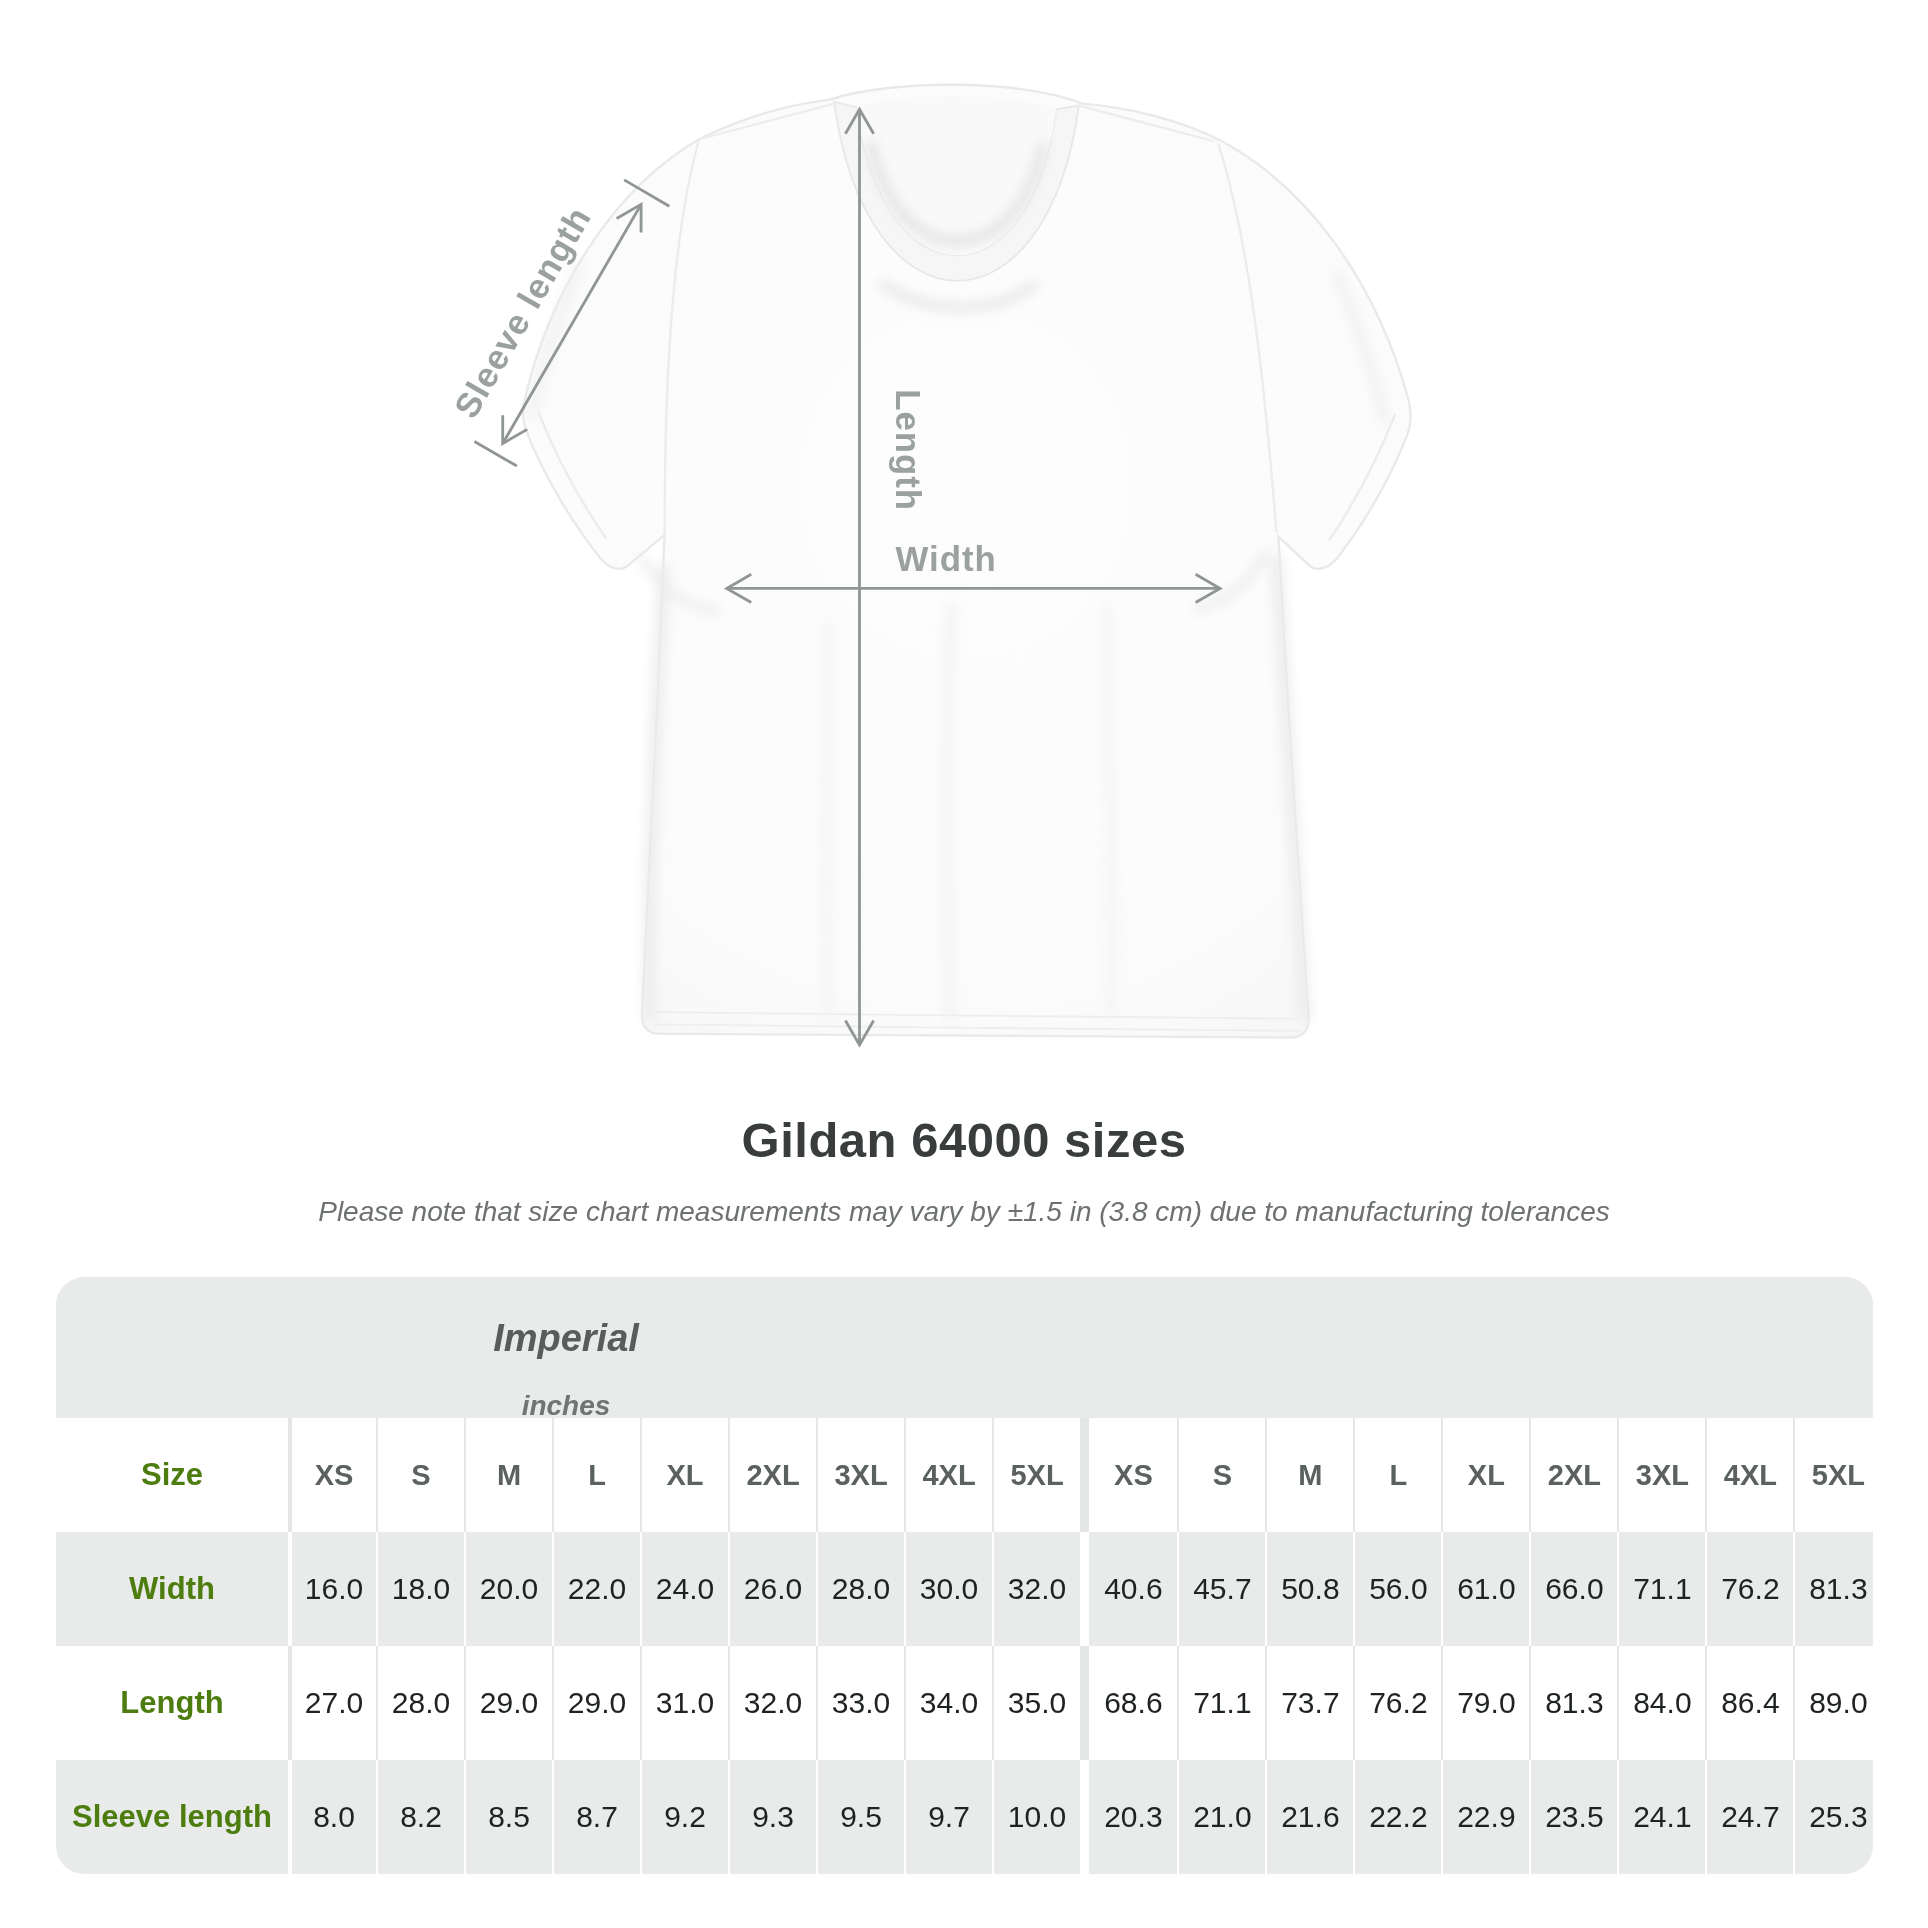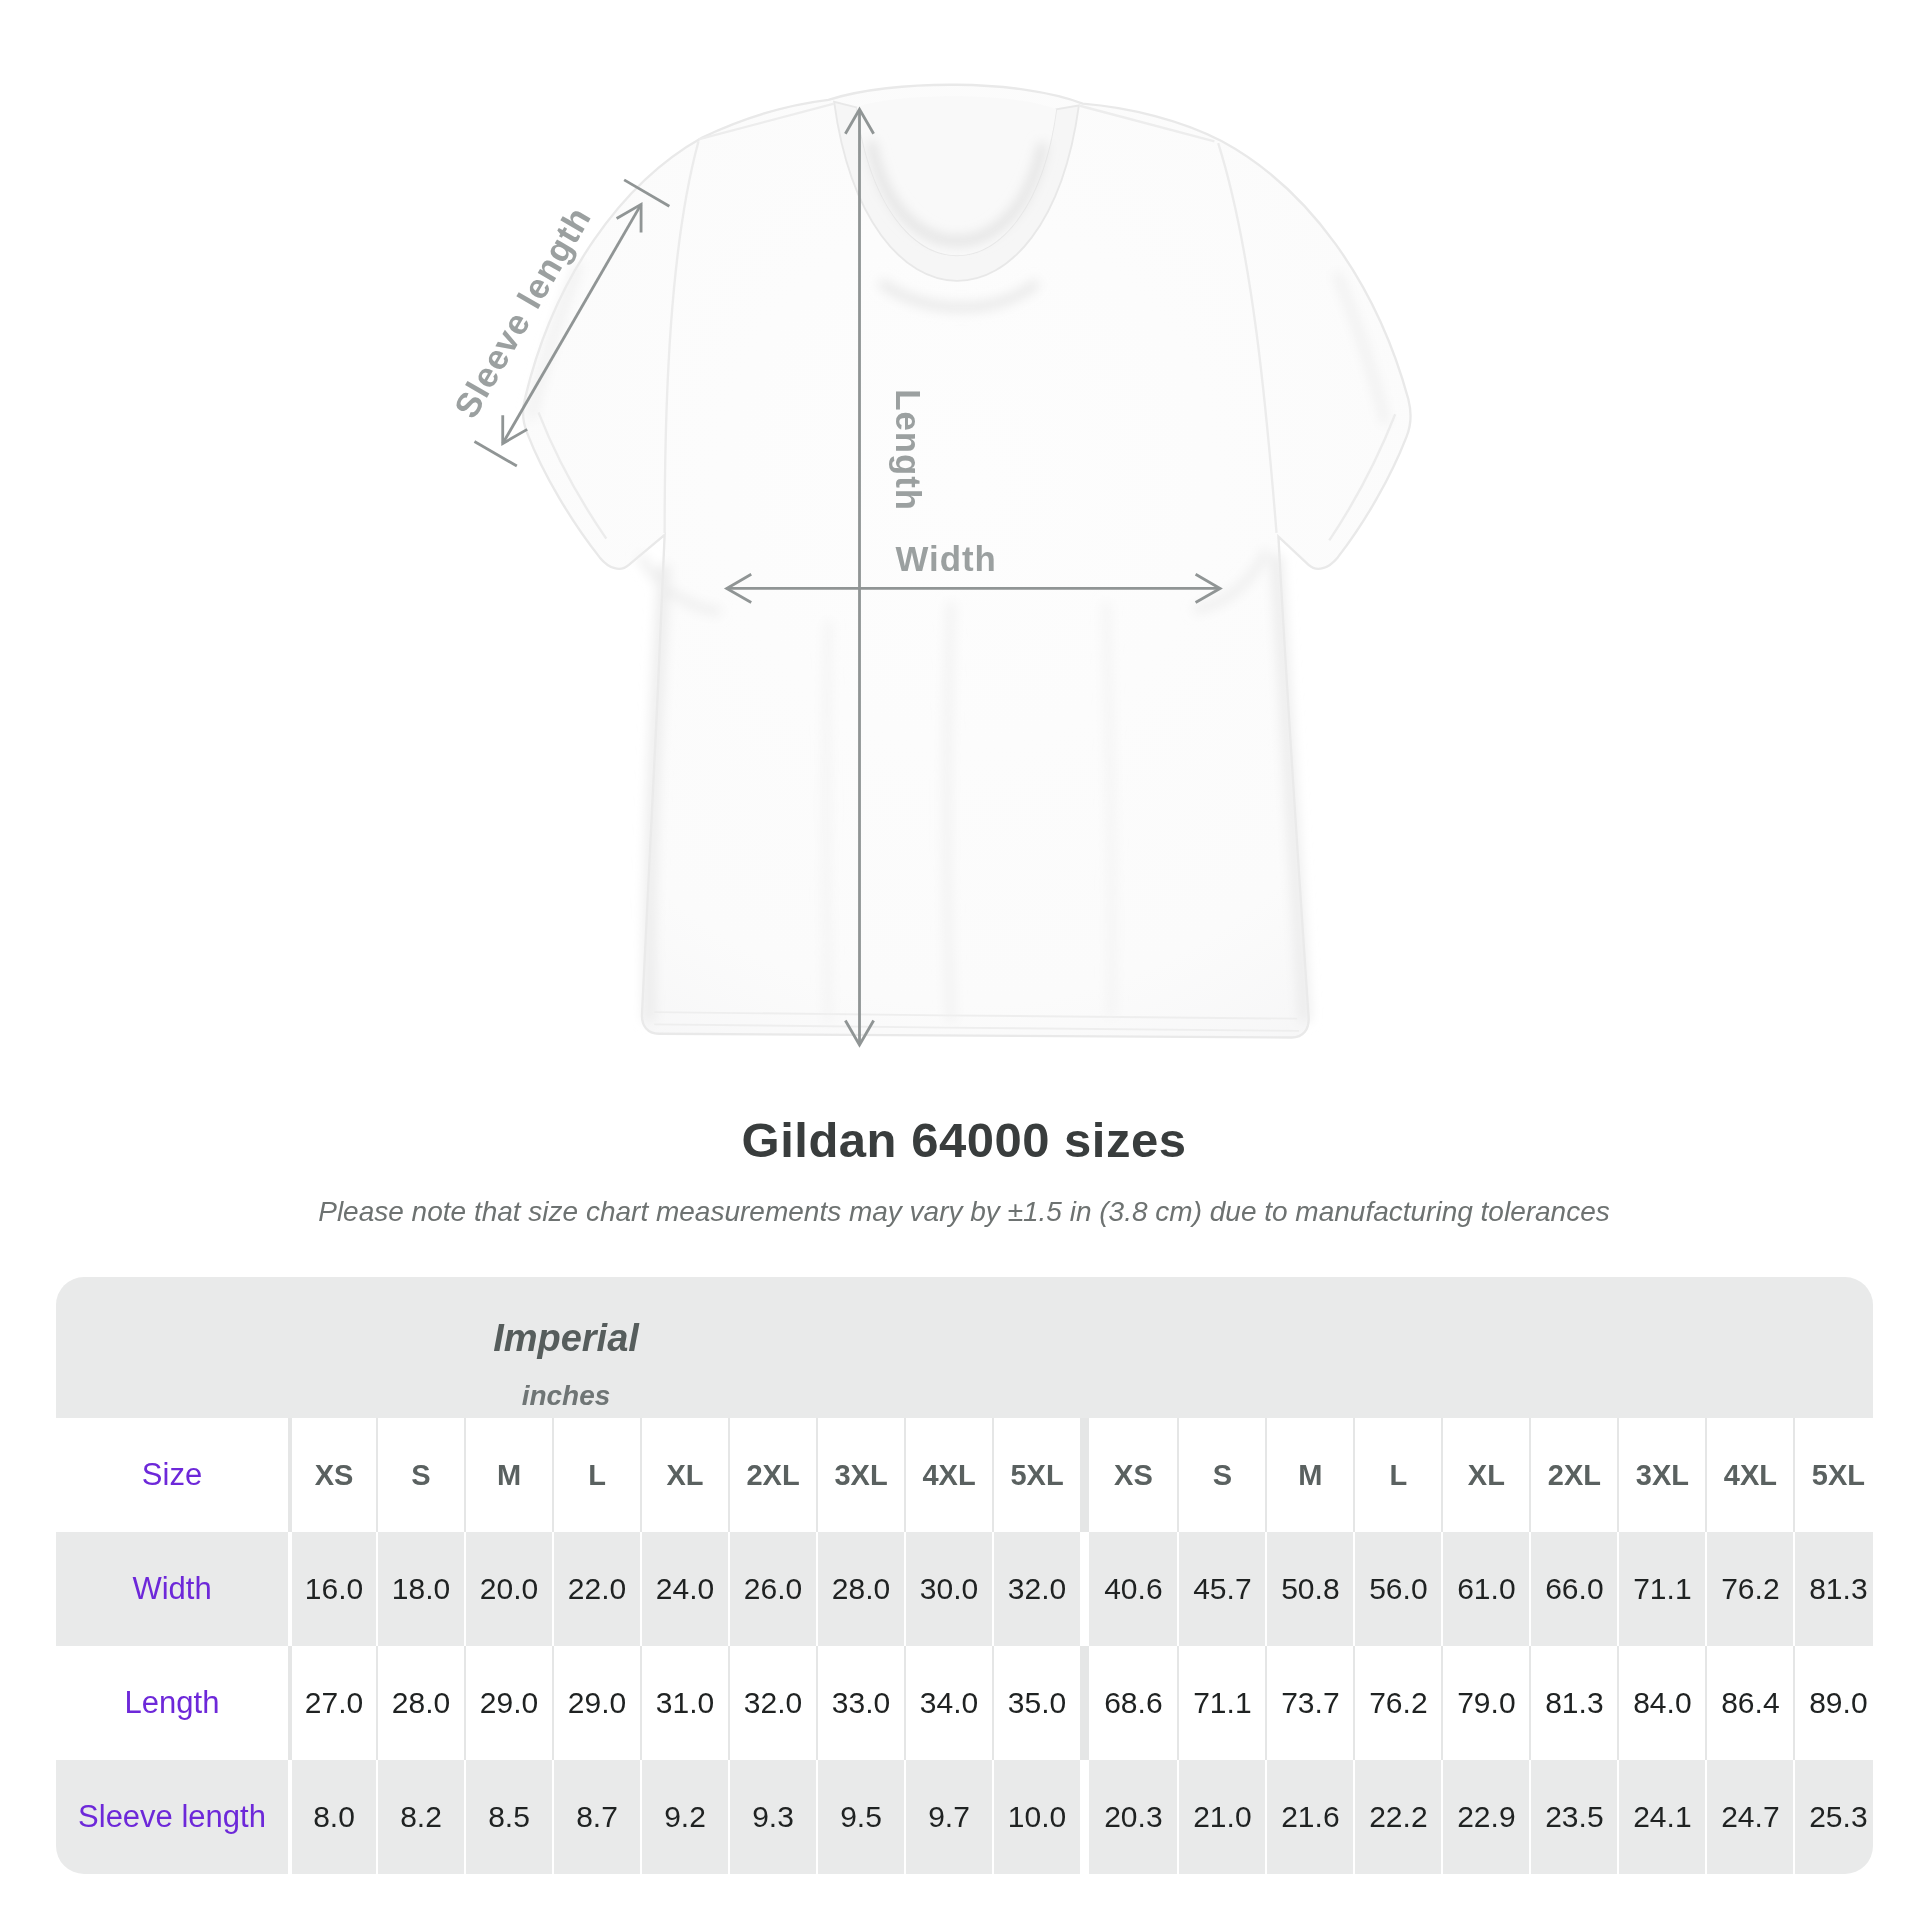--- a/index.html
+++ b/index.html
@@ -23,35 +23,35 @@
     font-size:28px;font-style:italic;color:#6d7271;
   }
   
   #size-table{
     position:absolute;top:1277px;left:56px;width:1817px;height:597px;
     border-radius:28px;overflow:hidden;background:#ffffff;
   }
   .band{
     height:141px;background:#e9eaea;display:grid;grid-template-columns:1020px 798px;
   }
-  .unit-group{display:flex;flex-direction:column;align-items:center;padding-top:40px;gap:20px;}
+  .unit-group{display:flex;flex-direction:column;align-items:center;padding-top:40px;gap:30px;}
   .unit-label{font-size:38px;font-weight:bold;font-style:italic;color:#565d5c;}
   .unit-sub{font-size:28px;font-style:italic;color:#6f7575;font-weight:bold;}
   .srow{
     display:grid;grid-template-columns:232px repeat(9,88px) 9.4px repeat(9,88px);
     height:114px;
   }
   .r-white{background:#ffffff;--sep:#e5e6e6;}
   .r-gray{background:#e9eaea;--sep:#ffffff;}
   .cell{display:flex;align-items:center;justify-content:center;height:100%;}
   .d{border-left:2.8px solid var(--sep);}
   .first{border-left-width:4.7px;}
   .nb{border-left:none;}
   .spacer{background:var(--sep);height:100%;}
-  .lbl{font-size:31px;font-weight:normal;color:#6d28d9;}
+  .lbl{font-size:31px;font-weight:bold;color:#4d7c0f;}
   .hd{font-size:29px;font-weight:bold;color:#5a6160;}
   .val{font-size:30px;color:#1f2222;}
 </style>
 </head>
 <body>
 
 <div id="stage">
 
   <svg id="shirt-svg" width="1928" height="1111" viewBox="0 0 2048 1180">
     <defs>

